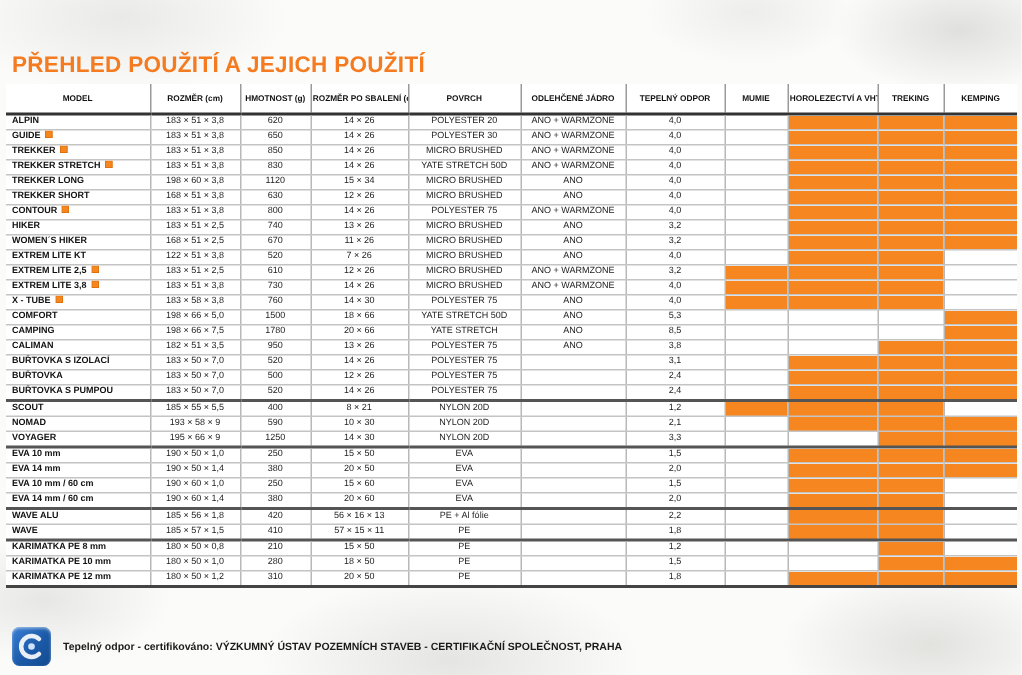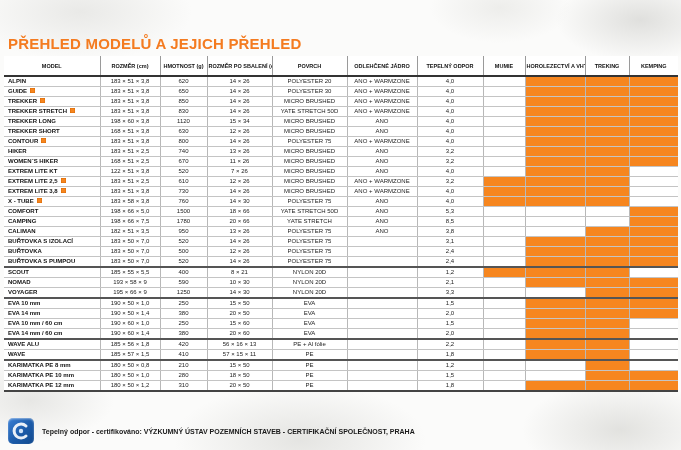--- a/index.html
+++ b/index.html
@@ -61,21 +61,21 @@
     box-shadow:inset 0 1px 2px rgba(255,255,255,.5);
   }
   .cert-logo svg{position:absolute;left:3px;top:3px;}
   .footer-text{
     font-size:7px;font-weight:bold;color:#1a1a1a;white-space:nowrap;
   }
 </style>
 </head>
 <body>
 
-<div class="page-title">PŘEHLED MODELŮ A JEJICH PŘEHLED</div>
+<div class="page-title">PŘEHLED POUŽITÍ A JEJICH POUŽITÍ</div>
 
 <table class="models">
   <colgroup>
     <col style="width:96px">
       <col style="width:60px">
       <col style="width:47px">
     <col style="width:65px">
       <col style="width:75px">
       <col style="width:70px">
     <col style="width:66px">

